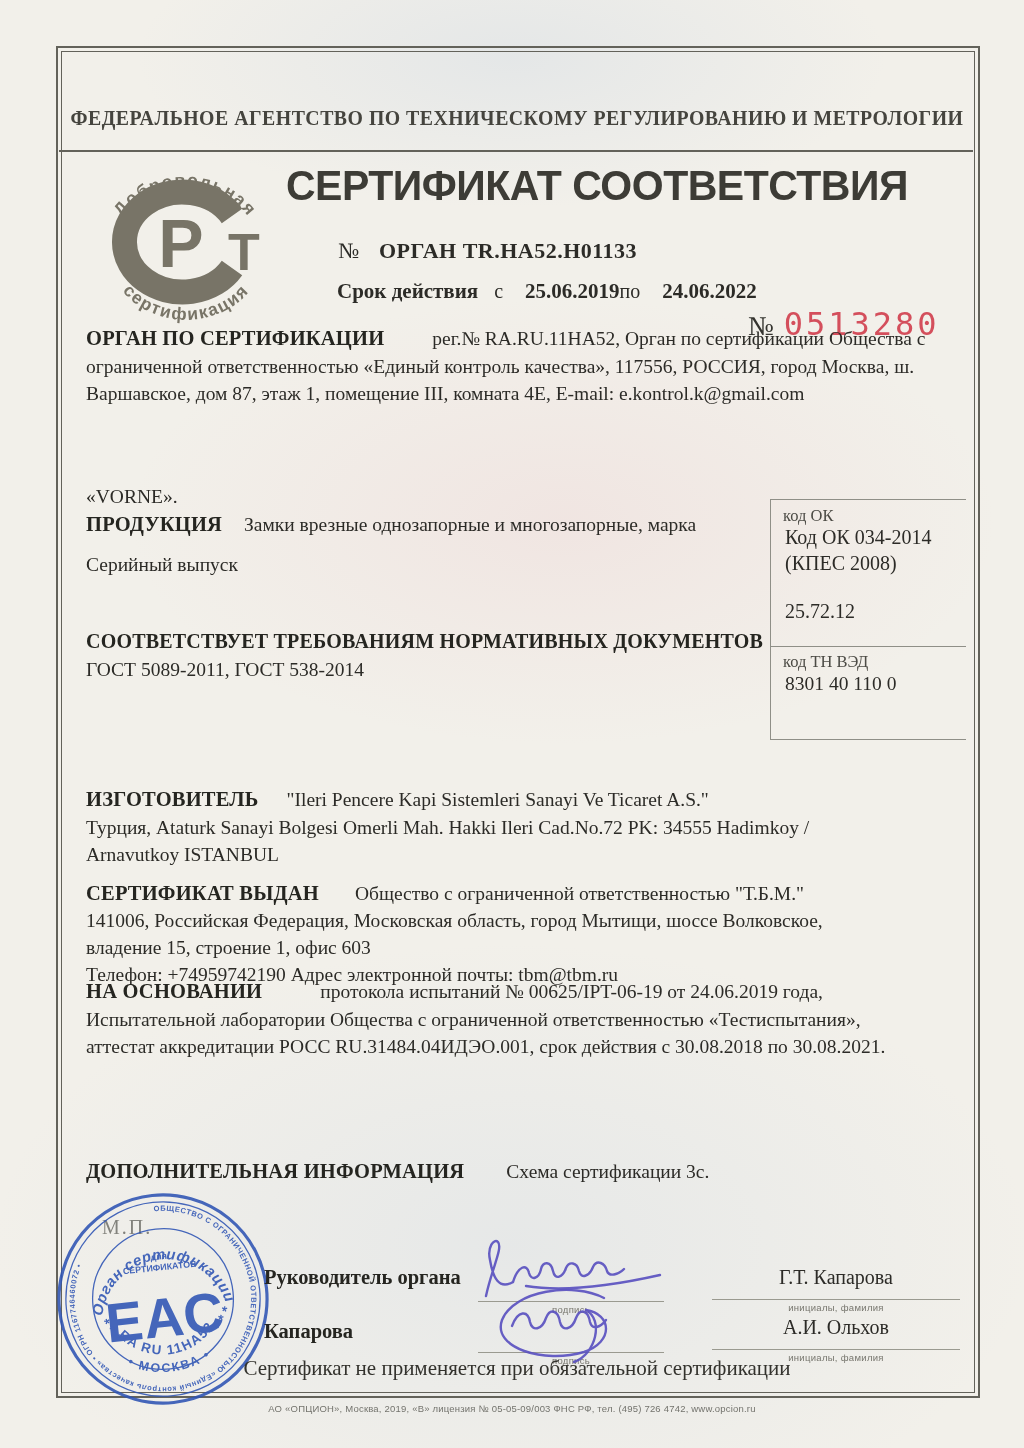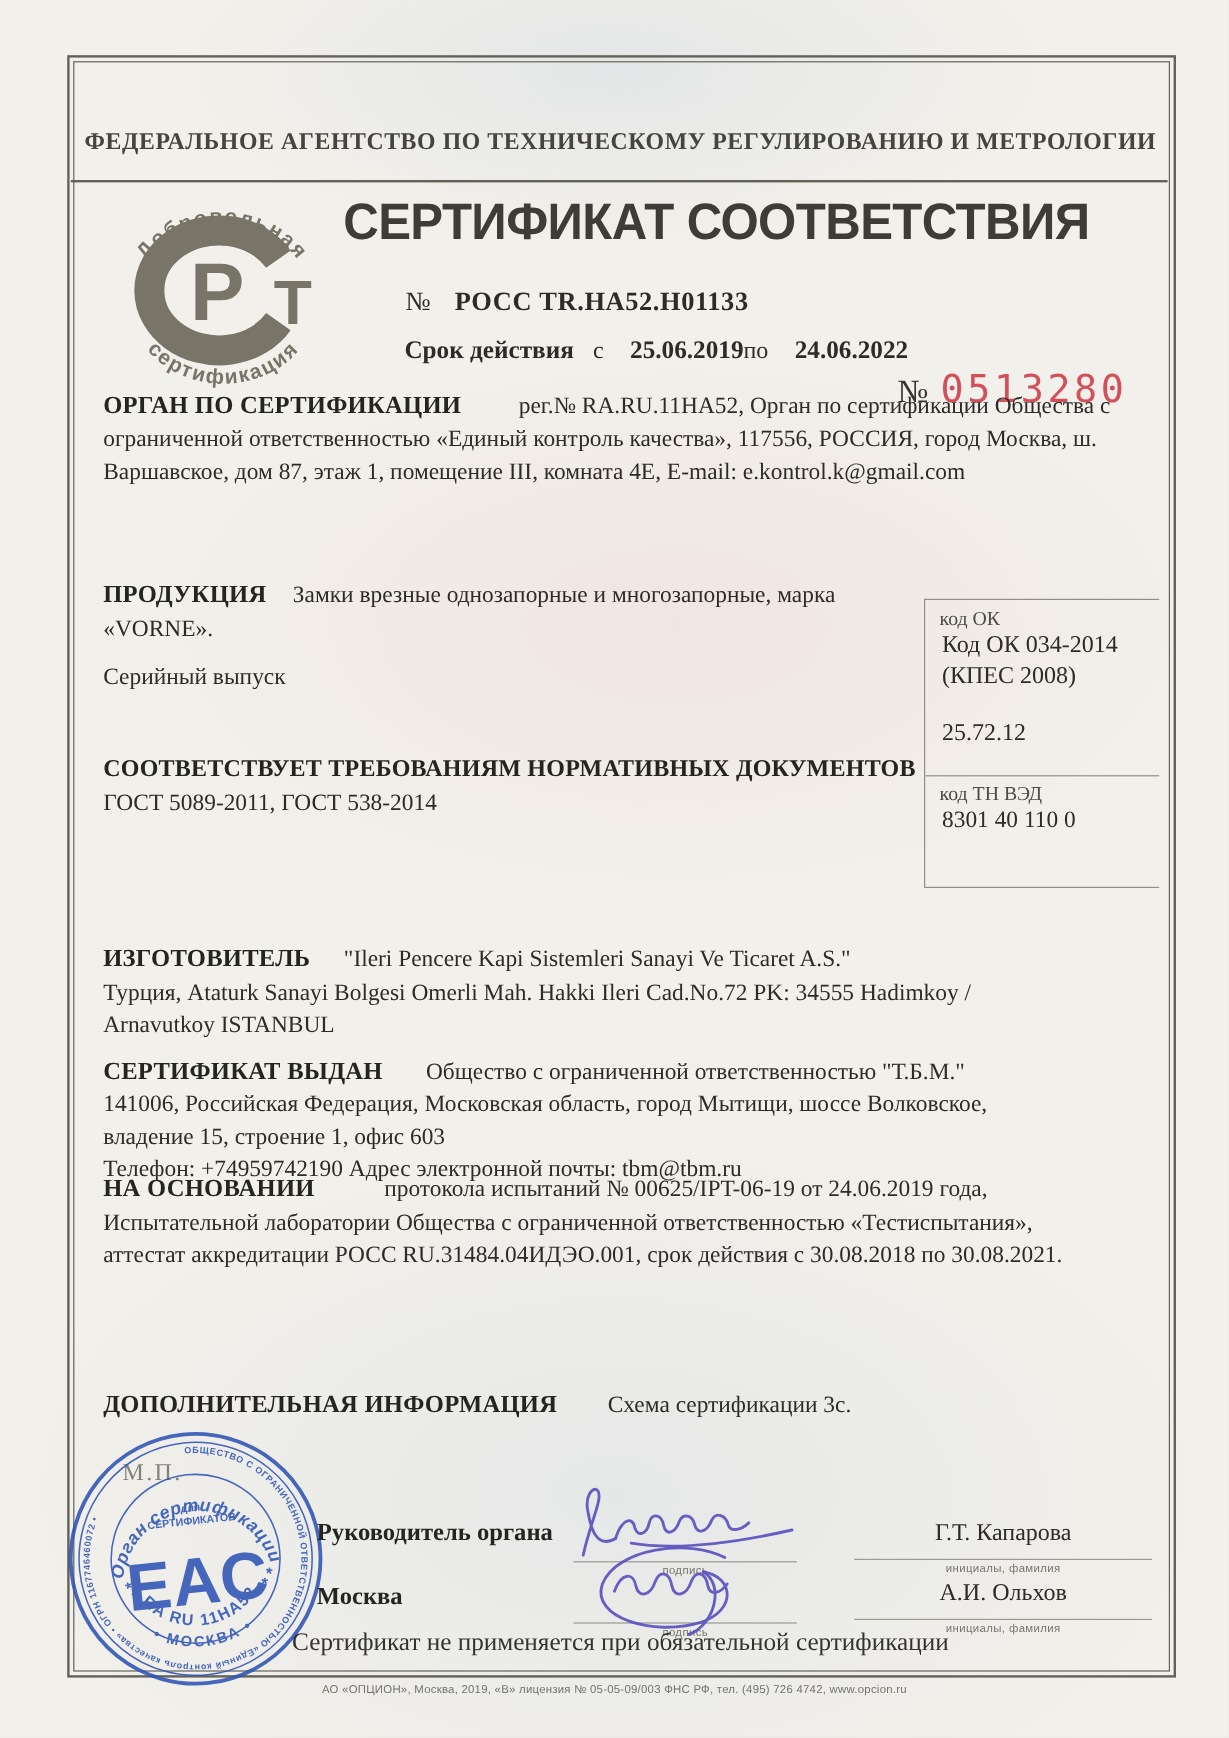--- a/index.html
+++ b/index.html
@@ -76,21 +76,21 @@
       <text x="152" y="116" font-family="DejaVu Sans,sans-serif" font-size="52" font-weight="bold" fill="#6e6a5c" text-anchor="middle">Т</text>
       <text font-size="17.5" font-weight="bold" fill="#6e6a5c" letter-spacing="1.5">
         <textPath href="#rstBot" startOffset="50%" text-anchor="middle">сертификация</textPath>
       </text>
     </svg>
   </div>
 
   <div class="abs doc-title">СЕРТИФИКАТ СООТВЕТСТВИЯ</div>
 
   <div class="abs no-line ser">
-    <span>№</span><span class="num">РОСС TR.HA52.H01133</span>
+    <span>№</span><span class="num">ОРГАН TR.HA52.H01133</span>
   </div>
 
   <div class="abs term-line ser">
     <span class="b" style="font-size:21px;">Срок действия</span>
     <span style="margin-left:16px;">с</span>
     <span class="b" style="font-size:21px;margin-left:22px;">25.06.2019</span>
     <span style="">по</span>
     <span class="b" style="font-size:21px;margin-left:22px;">24.06.2022</span>
   </div>
 
@@ -99,22 +99,22 @@
     <span class="digits">0513280</span>
   </div>
 
   <div class="abs sec" style="left:86px;top:325px;width:888px;">
     <div><span class="lbl">ОРГАН ПО СЕРТИФИКАЦИИ</span><span class="sp" style="width:48px;"></span><span>рег.№ RA.RU.11HA52, Орган по сертификации Общества с</span></div>
     <div>ограниченной ответственностью «Единый контроль качества», 117556, РОССИЯ, город Москва, ш.</div>
     <div>Варшавское, дом 87, этаж 1, помещение III, комната 4Е, E-mail: e.kontrol.k@gmail.com</div>
   </div>
 
   <div class="abs sec" style="left:86px;top:483px;width:665px;">
+    <div>«VORNE».</div>
     <div><span class="lbl">ПРОДУКЦИЯ</span><span class="sp" style="width:22px;"></span><span>Замки врезные однозапорные и многозапорные, марка</span></div>
-    <div>«VORNE».</div>
   </div>
   <div class="abs sec" style="left:86px;top:551px;">Серийный выпуск</div>
 
   <div class="abs codes">
     <div class="cell1">
       <div class="klabel ser">код ОК</div>
       <div class="v ser" style="top:26px;">Код ОК 034-2014</div>
       <div class="v ser" style="top:52px;">(КПЕС 2008)</div>
       <div class="v ser" style="top:100px;">25.72.12</div>
     </div>
@@ -195,21 +195,21 @@
   <div class="abs" style="left:468px;top:1236px;width:210px;height:72px;">
     <svg width="210" height="72" viewBox="0 0 210 72" style="opacity:0.9;">
       <g fill="none" stroke="#584fc0" stroke-width="2.4" stroke-linecap="round">
         <path d="M18,60 C24,32 35,12 30,6 C26,2 19,11 22,24 C25,42 31,54 45,46"></path>
         <path d="M45,46 C50,30 59,27 61,37 C63,45 71,43 73,33 C75,25 83,25 85,35 C87,45 95,41 98,32 C101,25 109,26 111,35 C113,43 121,41 125,31 C129,23 137,27 139,35 C141,41 150,39 156,33"></path>
         <path d="M58,50 C100,57 152,48 192,39"></path>
       </g>
     </svg>
   </div>
 
-  <div class="abs role" style="left:264px;top:1320px;">Москва</div>
+  <div class="abs role" style="left:264px;top:1320px;">Капарова</div>
   <div class="abs sgline" style="left:478px;top:1352px;width:186px;"></div>
   <div class="abs cap" style="left:478px;top:1355px;width:186px;">подпись</div>
   <div class="abs sigName" style="left:712px;top:1316px;width:248px;">А.И. Ольхов</div>
   <div class="abs sgline" style="left:712px;top:1349px;width:248px;"></div>
   <div class="abs cap" style="left:712px;top:1352px;width:248px;">инициалы, фамилия</div>
 
   <div class="abs" style="left:452px;top:1280px;width:230px;height:90px;">
     <svg width="230" height="90" viewBox="0 0 230 90" style="opacity:0.9;">
       <g fill="none" stroke="#584fc0" stroke-width="2.4" stroke-linecap="round">
         <path d="M152,18 C122,2 62,10 50,40 C40,68 92,84 132,72 C162,62 160,34 134,30"></path>

